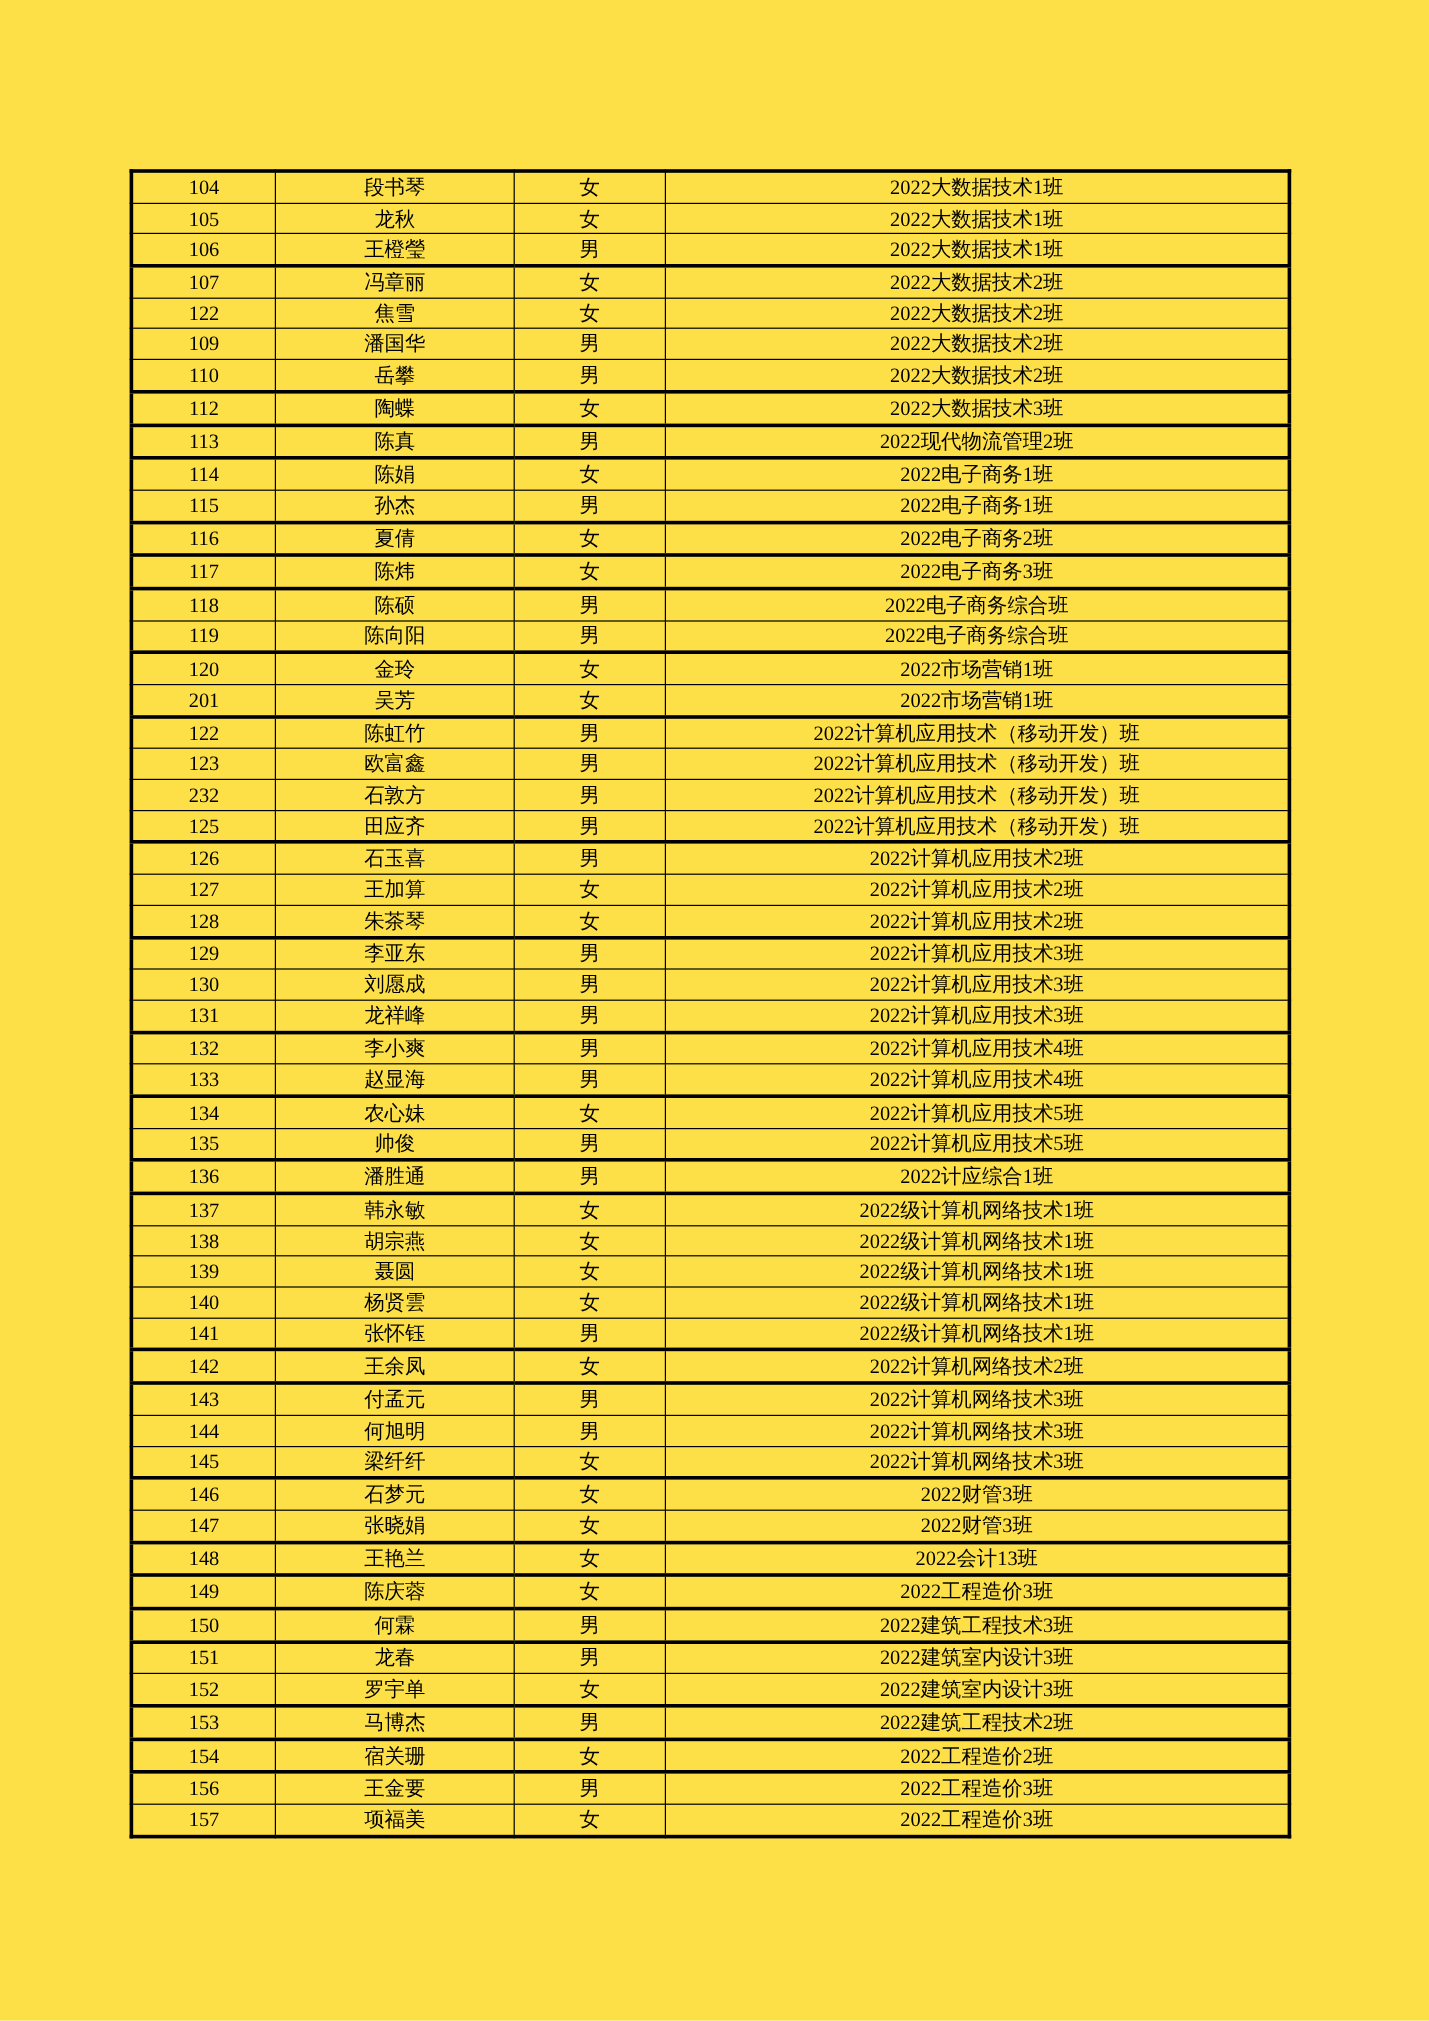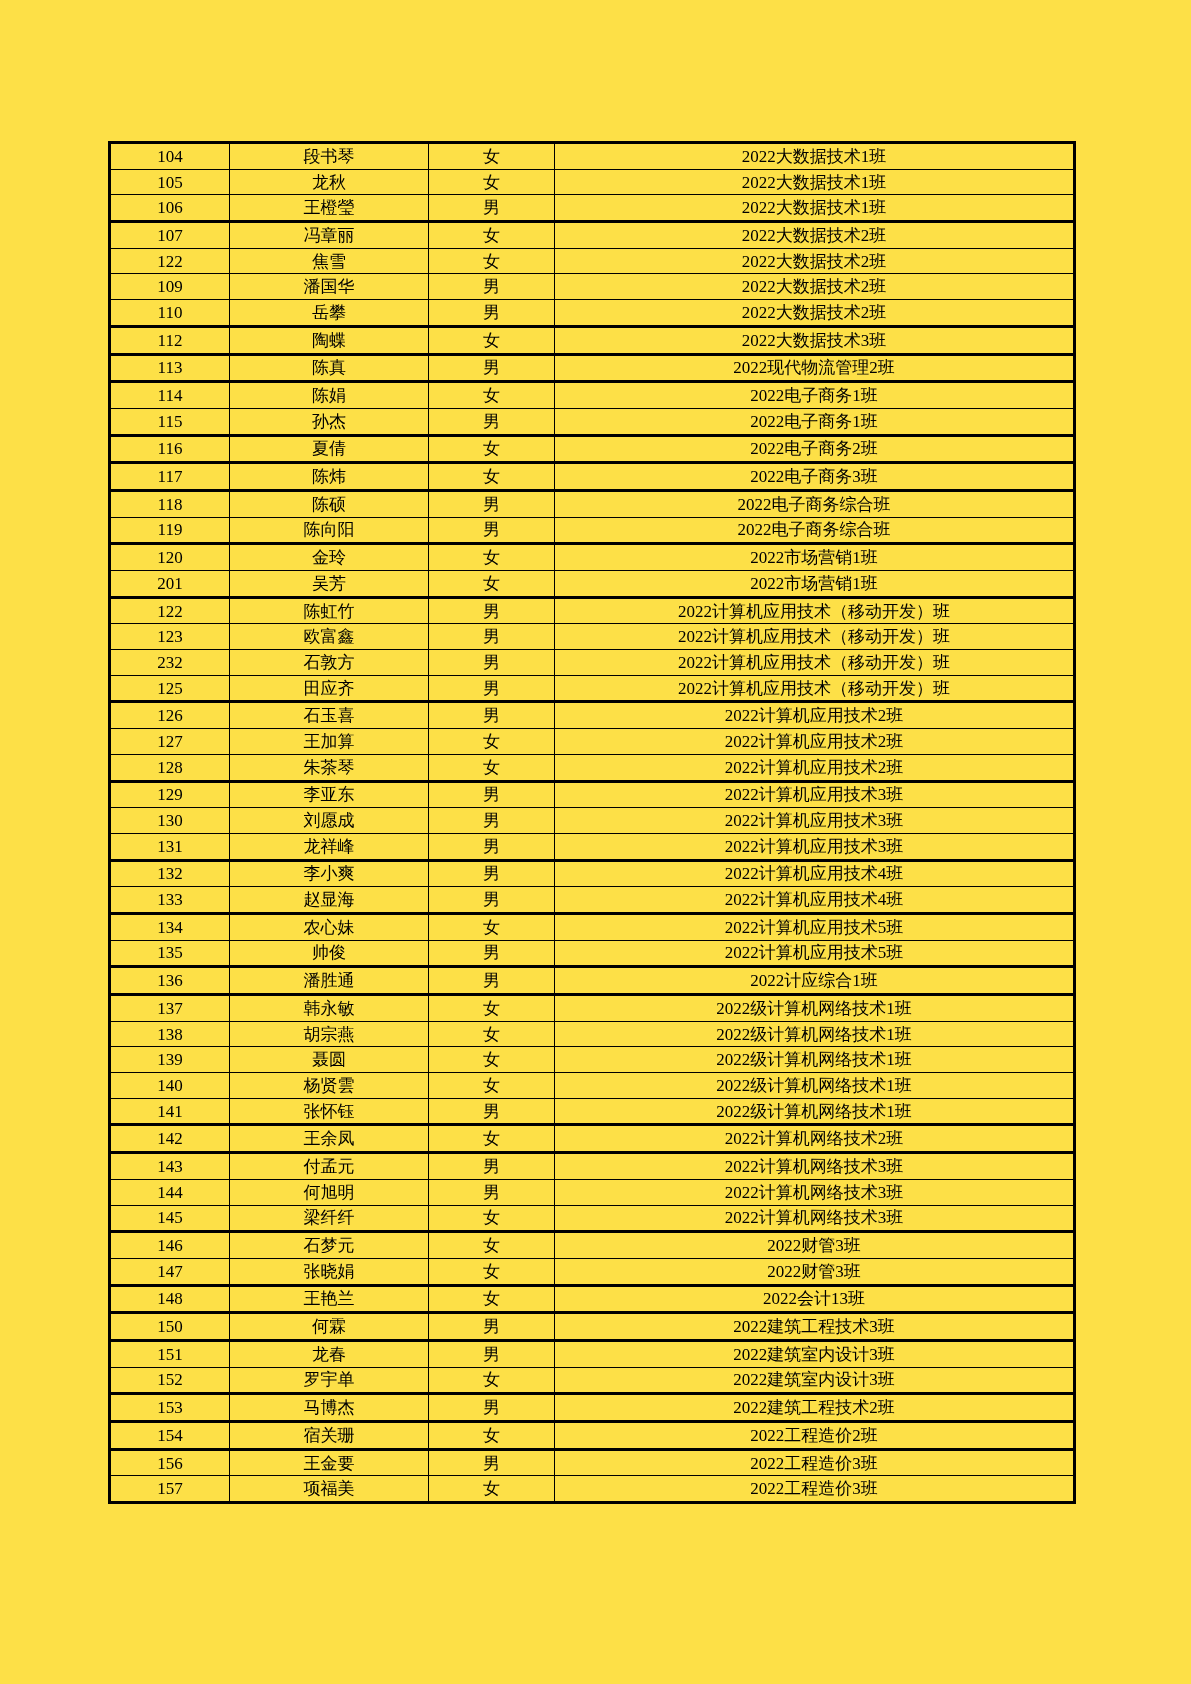--- a/index.html
+++ b/index.html
@@ -315,20 +315,26 @@
     <td>女</td>
     <td>2022财管3班</td>
   </tr>
         <tr class="group-start">
     <td>148</td>
     <td>王艳兰</td>
     <td>女</td>
     <td>2022会计13班</td>
   </tr>
         <tr class="group-start">
+    <td>149</td>
+    <td>陈庆蓉</td>
+    <td>女</td>
+    <td>2022工程造价3班</td>
+  </tr>
+        <tr class="group-start">
     <td>150</td>
     <td>何霖</td>
     <td>男</td>
     <td>2022建筑工程技术3班</td>
   </tr>
         <tr class="group-start">
     <td>151</td>
     <td>龙春</td>
     <td>男</td>
     <td>2022建筑室内设计3班</td>

